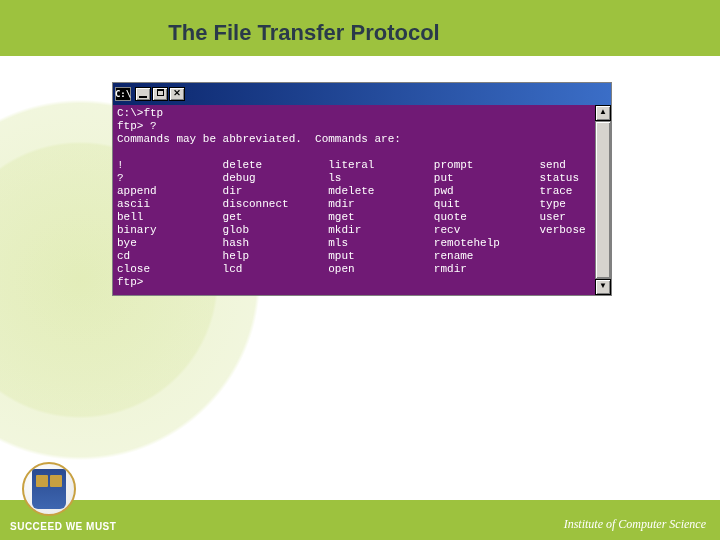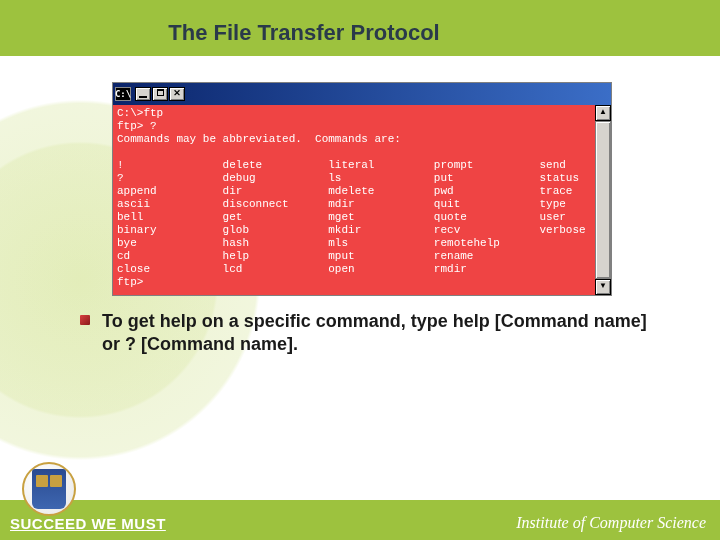--- a/index.html
+++ b/index.html
@@ -107,21 +107,21 @@
   }
   .tb-btn .min {
     width: 8px; height: 2px;
     background: #000;
     margin: 8px auto 0;
   }
   .console-wrap {
     display: flex;
   }
   .console {
-    background: #ef4444;
+    background: #701a75;
     color: #fff;
     font-family: "Courier New", monospace;
     font-size: 11px;
     line-height: 13px;
     padding: 2px 4px;
     width: 482px;
     min-height: 190px;
     white-space: pre;
   }
   .scrollbar {
@@ -190,31 +190,30 @@
     left: 0;
     width: 720px;
     height: 40px;
     background: #9dc23e;
   }
   .succeed {
     position: absolute;
     bottom: 8px;
     left: 10px;
     color: #fff;
-    font-size: 15px;
+    font-size: 10px;
     font-weight: bold;
     letter-spacing: 0.5px;
-    text-decoration: underline;
   }
   .institute {
     position: absolute;
     bottom: 8px;
     right: 14px;
     color: #fff;
-    font-size: 16px;
+    font-size: 12px;
     font-style: italic;
     font-family: Georgia, serif;
   }
   .logo {
     position: absolute;
     bottom: 24px;
     left: 22px;
     width: 54px;
     height: 54px;
     border-radius: 50%;
@@ -289,21 +288,20 @@
       <div class="sb-track">
         <div class="sb-thumb"></div>
       </div>
       <div class="sb-btn">▼</div>
     </div>
   </div>
 </div>
 
 <div class="content">
   <ul id="bullets">
-      <li>To get help on a specific command, type help [Command name] or ? [Command name].</li>
     </ul>
 </div>
 
 <div class="footer"></div>
 <div class="logo">
   <div class="logo-inner"></div>
 </div>
 <div class="succeed">SUCCEED WE MUST</div>
 <div class="institute">Institute of Computer Science</div>
 

